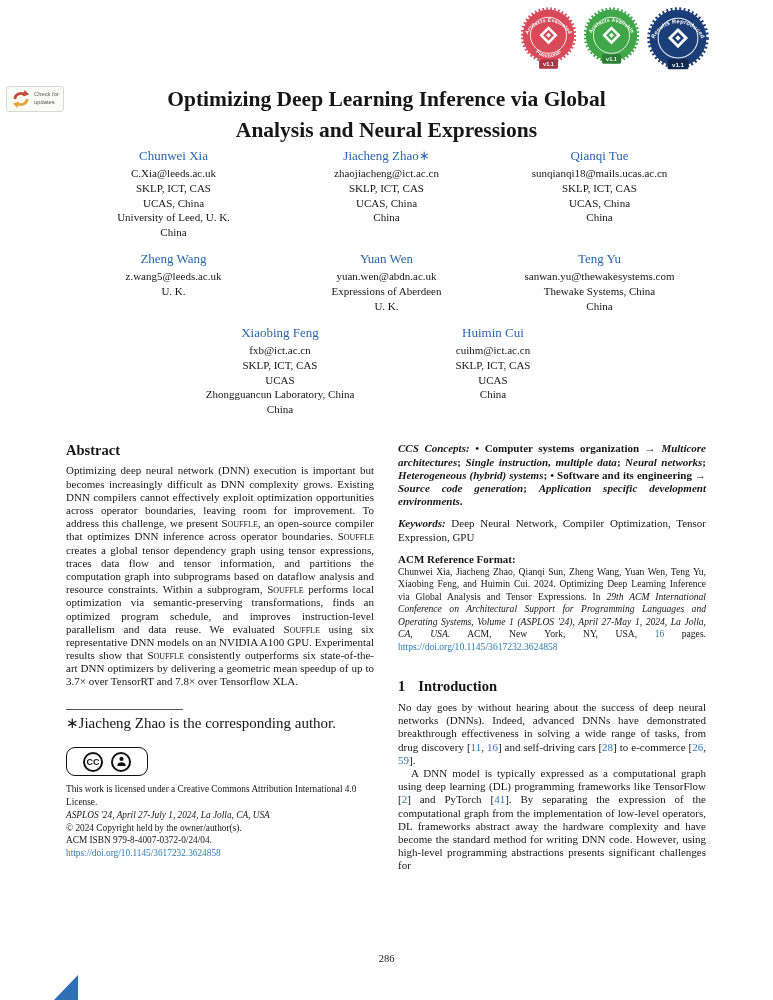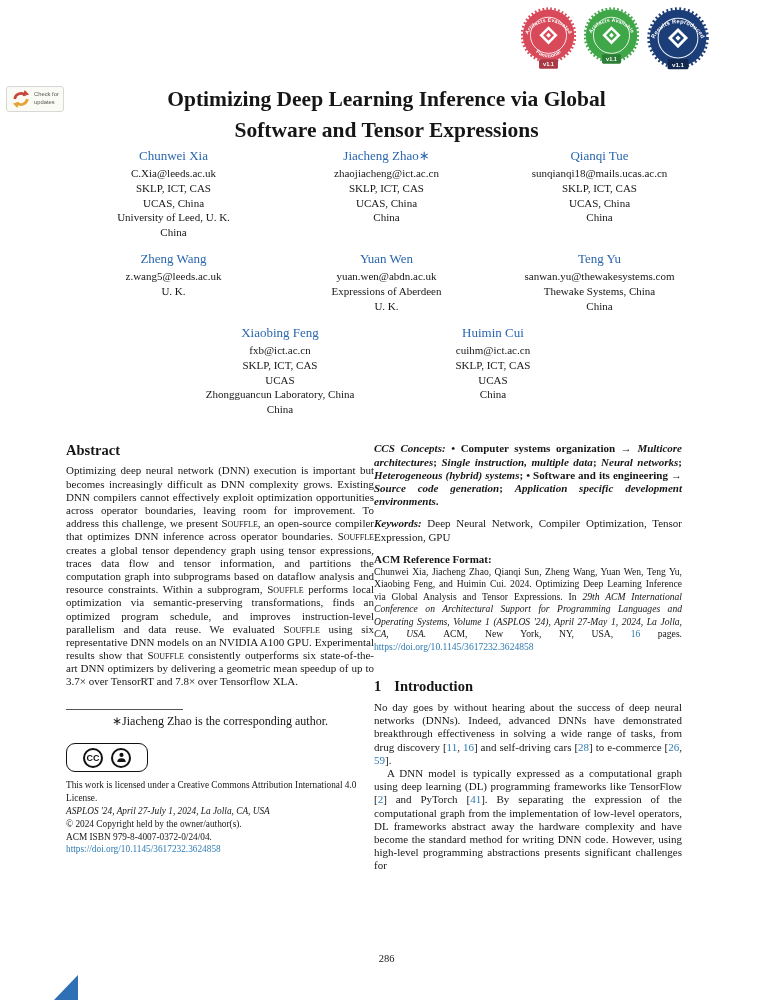--- a/index.html
+++ b/index.html
@@ -19,32 +19,32 @@
 
   
   .title{margin:84px 60px 0;text-align:center;font-size:21.5px;font-weight:700;line-height:1.45}
   .authors{margin-top:2px}
   .author-row{display:flex;justify-content:center}
   .author{width:213px;text-align:center;margin-bottom:12px}
   .author-name{font-size:13px;color:var(--author);margin-bottom:2px}
   .author-line{font-size:11px;line-height:1.33}
 
   
-  .columns{display:flex;margin:14px 66px 0}
+  .columns{display:flex;gap:24px;margin:14px 66px 0}
   .col{width:308px;text-align:justify}
   .abstract-heading{font-size:14.5px;font-weight:700;margin-bottom:5px;text-align:left}
   p.body{font-size:11px;line-height:1.2}
   .r-b{font-weight:700}
   .r-i{font-style:italic}
   .r-bi{font-weight:700;font-style:italic}
   .r-link{color:var(--link)}
   .r-sc{font-variant:small-caps}
 
   .fn-rule{width:38%;border-top:1px solid #555;margin-top:20px;margin-bottom:4px}
-  .footnote{font-size:12px;text-align:center;line-height:1.3}
+  .footnote{font-size:15px;text-align:left;line-height:1.3}
 
   .cc-badge{margin:14px 0 7px;width:82px;height:29px;border:1.5px solid #111;border-radius:9px;
             display:flex;align-items:center;justify-content:center;gap:8px;background:#fff;cursor:pointer}
   .cc-circle{width:20px;height:20px;border:2px solid #111;border-radius:50%;display:flex;
              align-items:center;justify-content:center;font-family:"Liberation Sans",sans-serif;
              font-size:9px;font-weight:bold;color:#111}
   .license{font-size:9.3px;line-height:1.38;text-align:left}
   .license .italic{font-style:italic}
   .license .link{color:var(--link)}
 
@@ -128,21 +128,21 @@
       <polygon points="7,20 2,15 9,13" fill="#e6a438"></polygon>
     </svg>
     <div class="cu-text">
       <span>Check for</span><br>
       <span>updates</span>
     </div>
   </div>
 
   <h1 class="title">
     <span>Optimizing Deep Learning Inference via Global</span><br>
-    <span>Software and Tensor Expressions</span>
+    <span>Analysis and Neural Expressions</span>
   </h1>
 
   <div class="authors">
     <div class="author-row">
       <div class="author">
         <div class="author-name">Chunwei Xia</div>
         <div class="author-line">C.Xia@leeds.ac.uk</div>
         <div class="author-line">SKLP, ICT, CAS</div>
         <div class="author-line">UCAS, China</div>
         <div class="author-line">University of Leed, U. K.</div>

